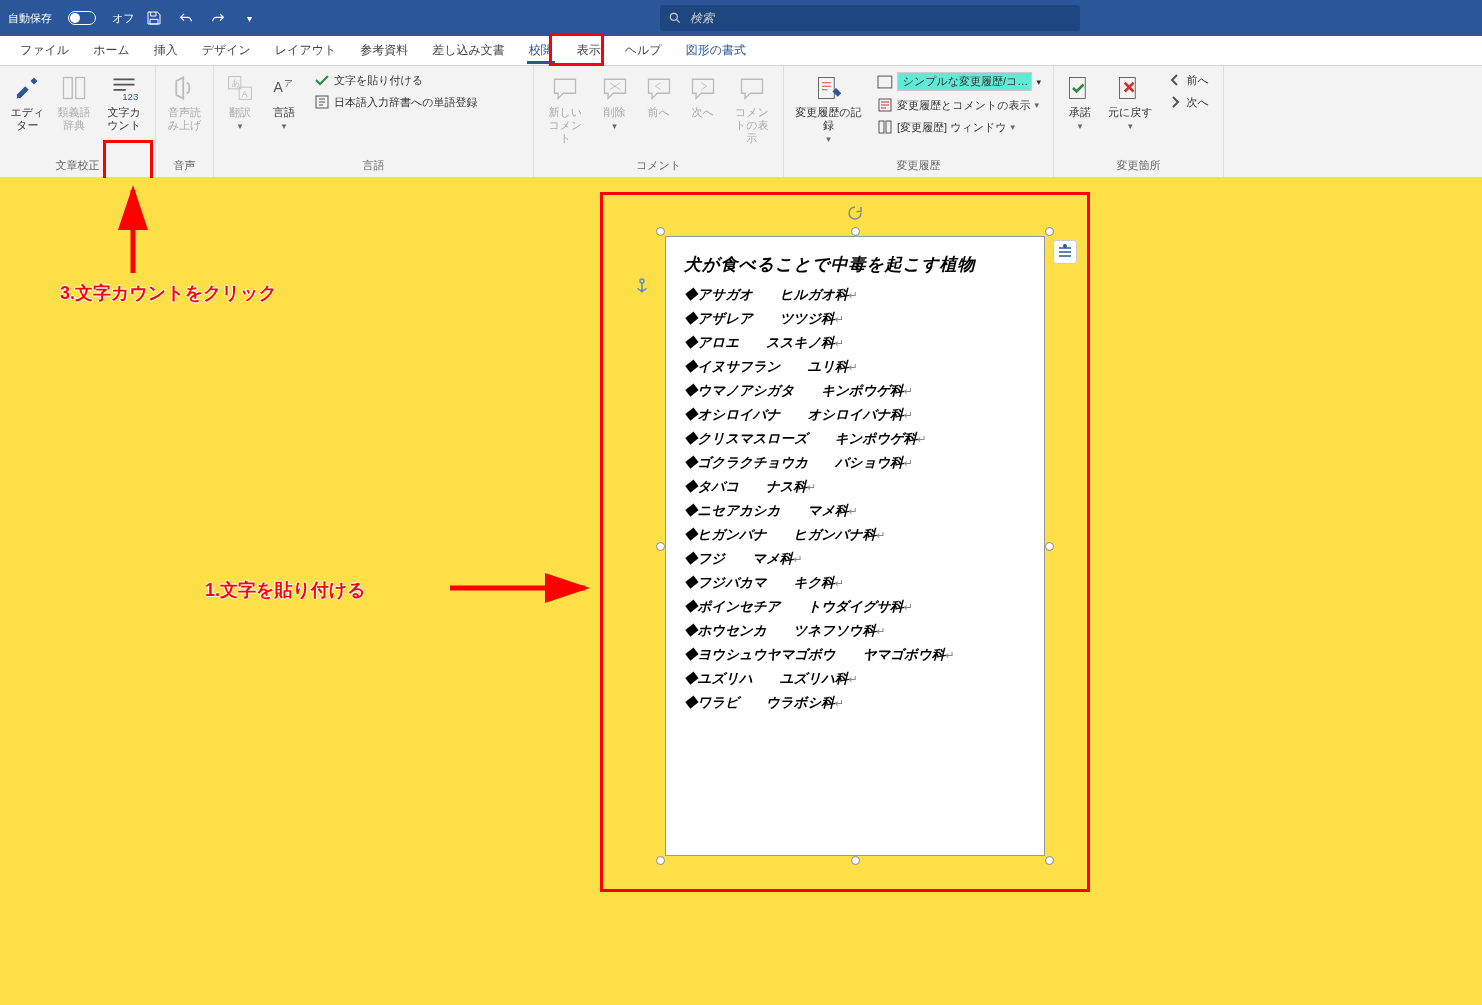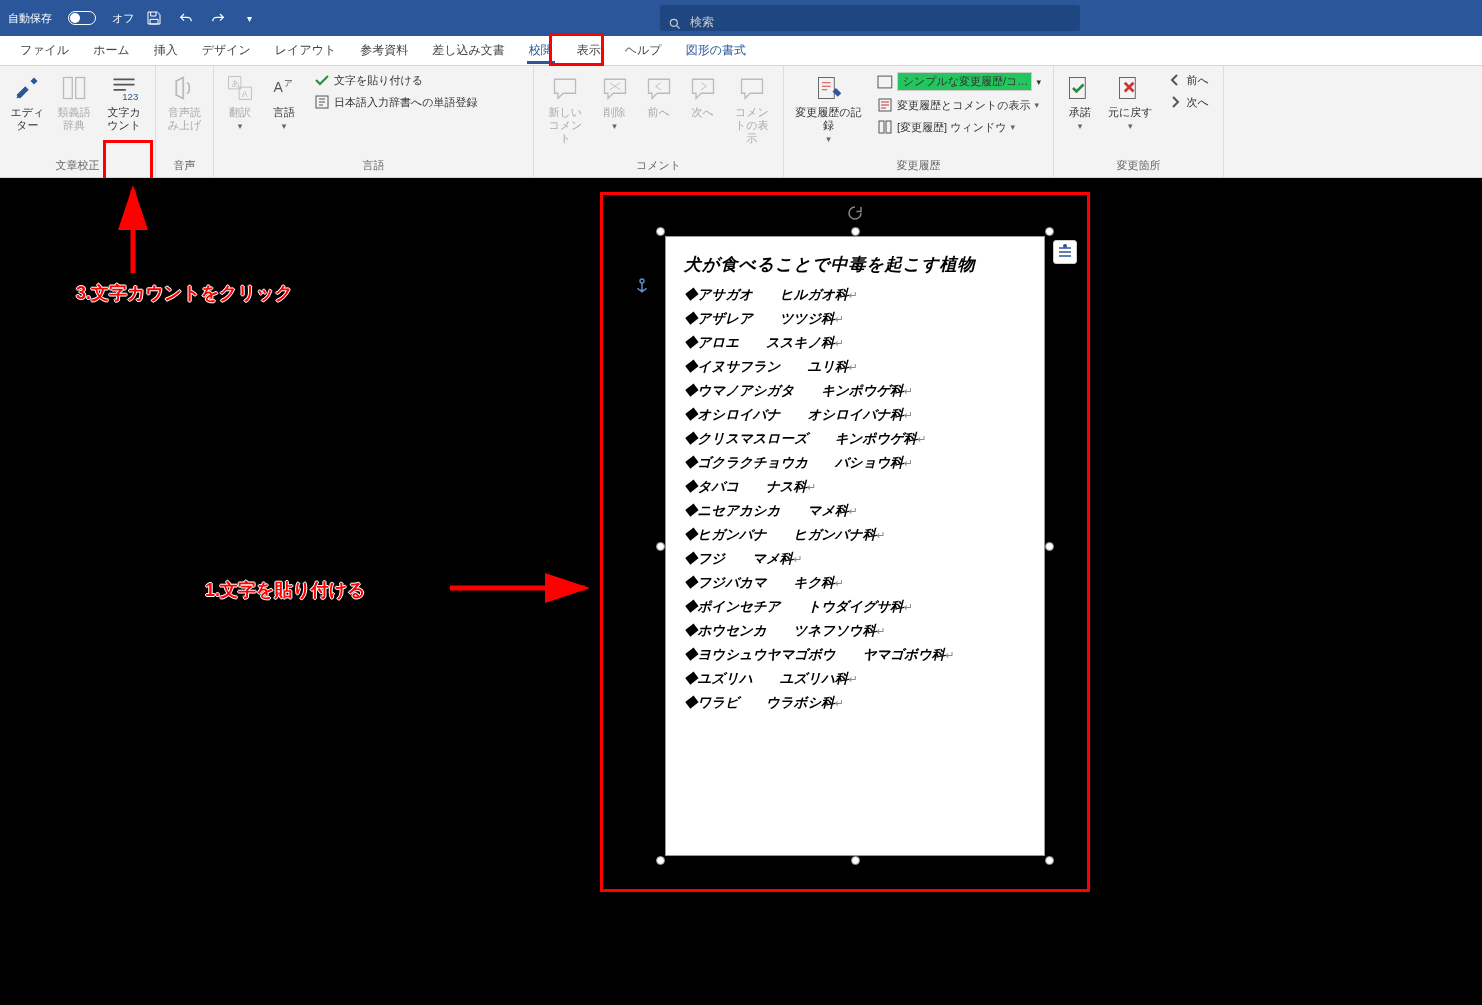--- a/index.html
+++ b/index.html
@@ -31,22 +31,22 @@
 }
 .autosave-toggle::after {
   content: ""; position: absolute; left: 1px; top: 1px; width: 10px; height: 10px;
   border-radius: 50%; background: #fff;
 }
 .qat-icon { width: 26px; height: 26px; display: inline-flex; align-items: center; justify-content: center; cursor: pointer; }
 .qat-icon svg { width: 16px; height: 16px; fill: #fff; }
 .title-center { position: absolute; left: 50%; transform: translateX(-50%); font-size: 12px; }
 .search-box {
   position: absolute; left: 660px; top: 5px; width: 420px; height: 26px;
-  background: #1e4680; border-radius: 3px; display: flex; align-items: flex-end; padding: 0 8px;
-  color: #ccc; font-size: 12px; gap: 8px;
+  background: #1e4680; border-radius: 3px; display: flex; align-items: center; padding: 0 8px;
+  color: #ccc; font-size: 12px; gap: 8px; font-style: italic;
 }
 .search-box svg { width: 14px; height: 14px; fill: #ccc; }
 
 
 .tabs {
   height: 30px; background: #fff; display: flex; align-items: center;
   border-bottom: 1px solid #d4d4d4; padding: 0 8px; gap: 0;
 }
 .tab {
   padding: 8px 12px; height: 30px; display: flex; align-items: center;
@@ -95,21 +95,21 @@
 .ribbon-small-btn svg { width: 16px; height: 16px; }
 .dropdown-caret::after { content: " ▾"; font-size: 9px; color: #666; }
 #wordcount-highlight {
   position: absolute; left: 103px; top: 74px; width: 50px; height: 80px; border: 3px solid #f00;
   pointer-events: none;
 }
 
 
 .workspace {
   position: relative; height: calc(1005px - 36px - 30px - 112px);
-  background: #000000;
+  background: #fde047;
 }
 .doc-highlight {
   position: absolute; left: 600px; top: 14px; width: 490px; height: 700px;
   border: 3px solid #f00;
 }
 .textbox {
   position: absolute; left: 665px; top: 58px; width: 380px; height: 620px;
   background: #fff; border: 1px solid #999;
 }
 .textbox-handles { position: absolute; inset: -6px; }
@@ -156,21 +156,21 @@
 
 
 .annotation {
   position: absolute; color: #f00; font-weight: bold; font-size: 18px;
   text-shadow: -1px 0 #fff, 1px 0 #fff, 0 -1px #fff, 0 1px #fff;
   font-family: "Meiryo", sans-serif;
 }
 .arrow { position: absolute; }
 .arrow svg { overflow: visible; }
 #anno1 { left: 205px; top: 400px; }
-#anno3 { left: 76px; top: 103px; }
+#anno3 { left: 60px; top: 103px; }
 </style>
 </head>
 <body>
 
 <div class="titlebar">
   <div class="left">
     <div class="autosave">
       <span>自動保存</span>
       <span class="autosave-toggle"></span>
       <span>オフ</span>
@@ -368,21 +368,21 @@
               <path d="M20 20l6 6 4-4-6-6z" fill="#2b579a"></path>
             </svg>
           </span>
         <span>変更履歴の記録</span>
       </div>
       <div class="ribbon-small-row" style="min-width:180px;">
         <div class="ribbon-small-btn">
           <svg viewBox="0 0 16 16">
               <rect x="1" y="2" width="14" height="12" fill="none" stroke="#555"></rect>
             </svg>
-          <span style="border:1px solid #ccc;padding:1px 5px;background:#22c55e;min-width:130px;display:inline-block;">シンプルな変更履歴/コ…</span>
+          <span style="border:1px solid #ccc;padding:1px 5px;background:#5eead4;min-width:130px;display:inline-block;">シンプルな変更履歴/コ…</span>
           <span style="font-size:9px;">▾</span>
         </div>
         <div class="ribbon-small-btn dropdown-caret">
           <svg viewBox="0 0 16 16">
               <rect x="2" y="2" width="12" height="12" fill="none" stroke="#555"></rect>
               <path d="M4 5h8M4 8h8M4 11h5" stroke="#c33"></path>
             </svg>
           <span>変更履歴とコメントの表示</span>
         </div>
         <div class="ribbon-small-btn dropdown-caret">

